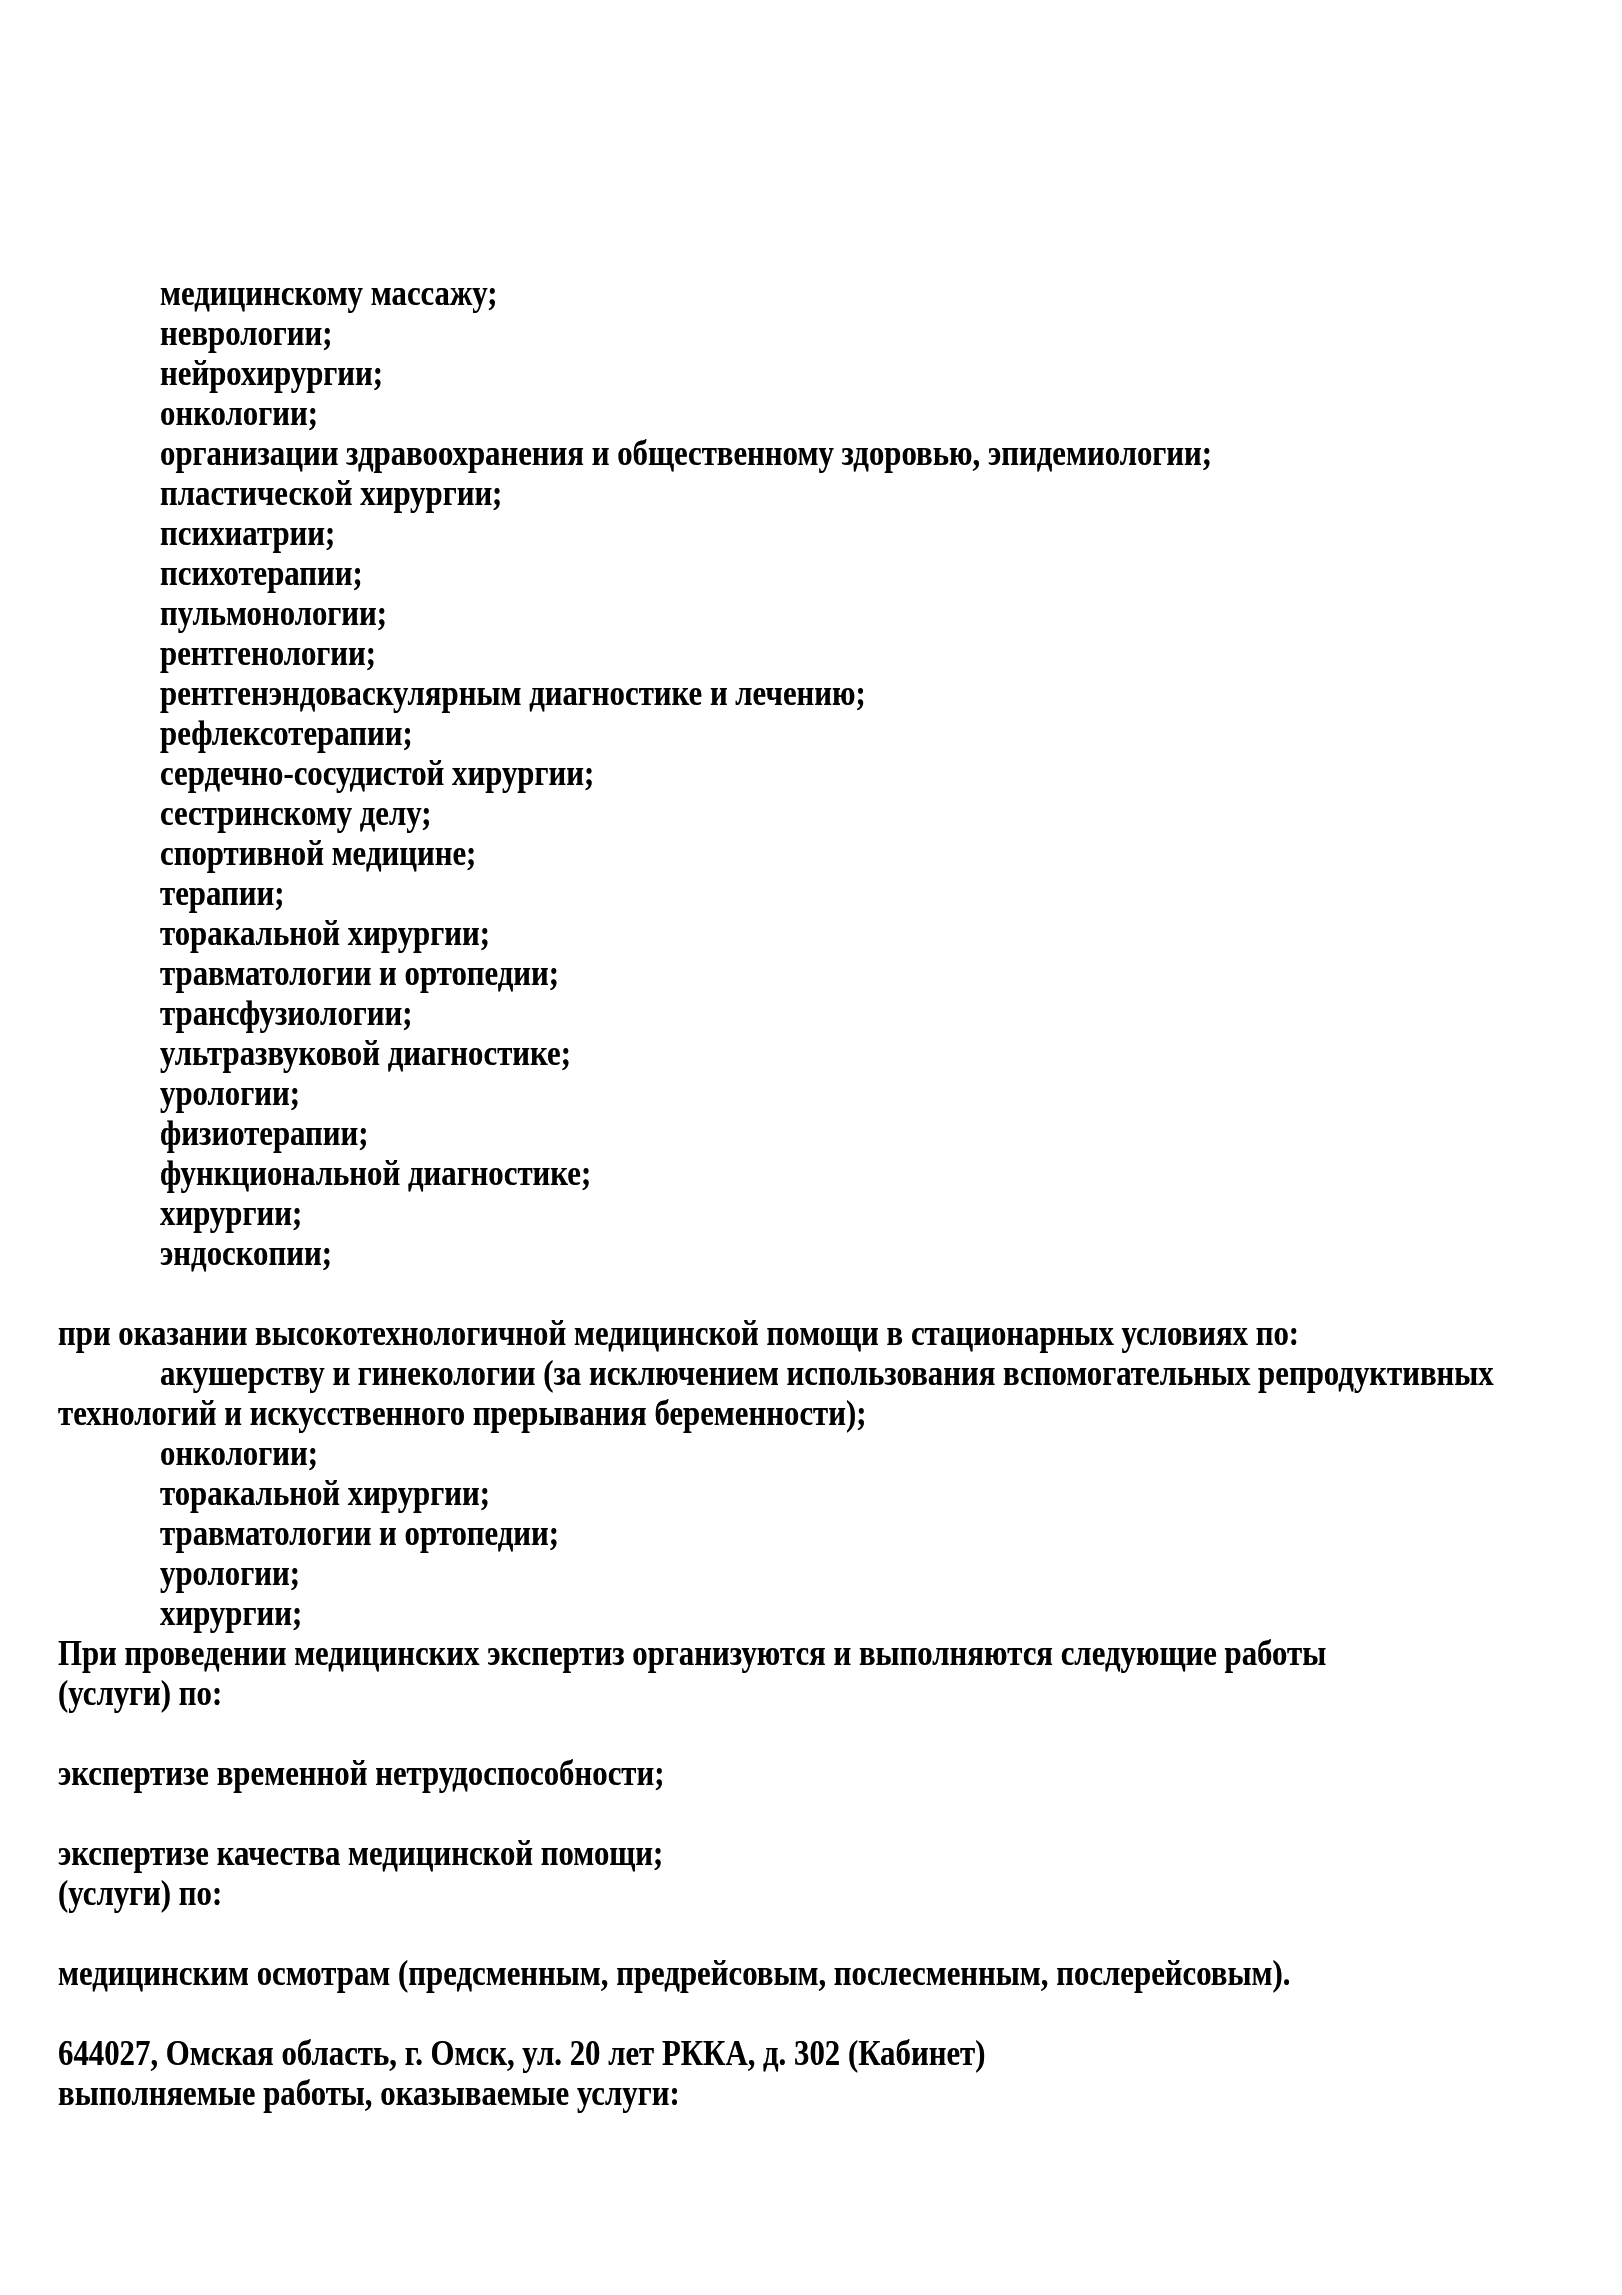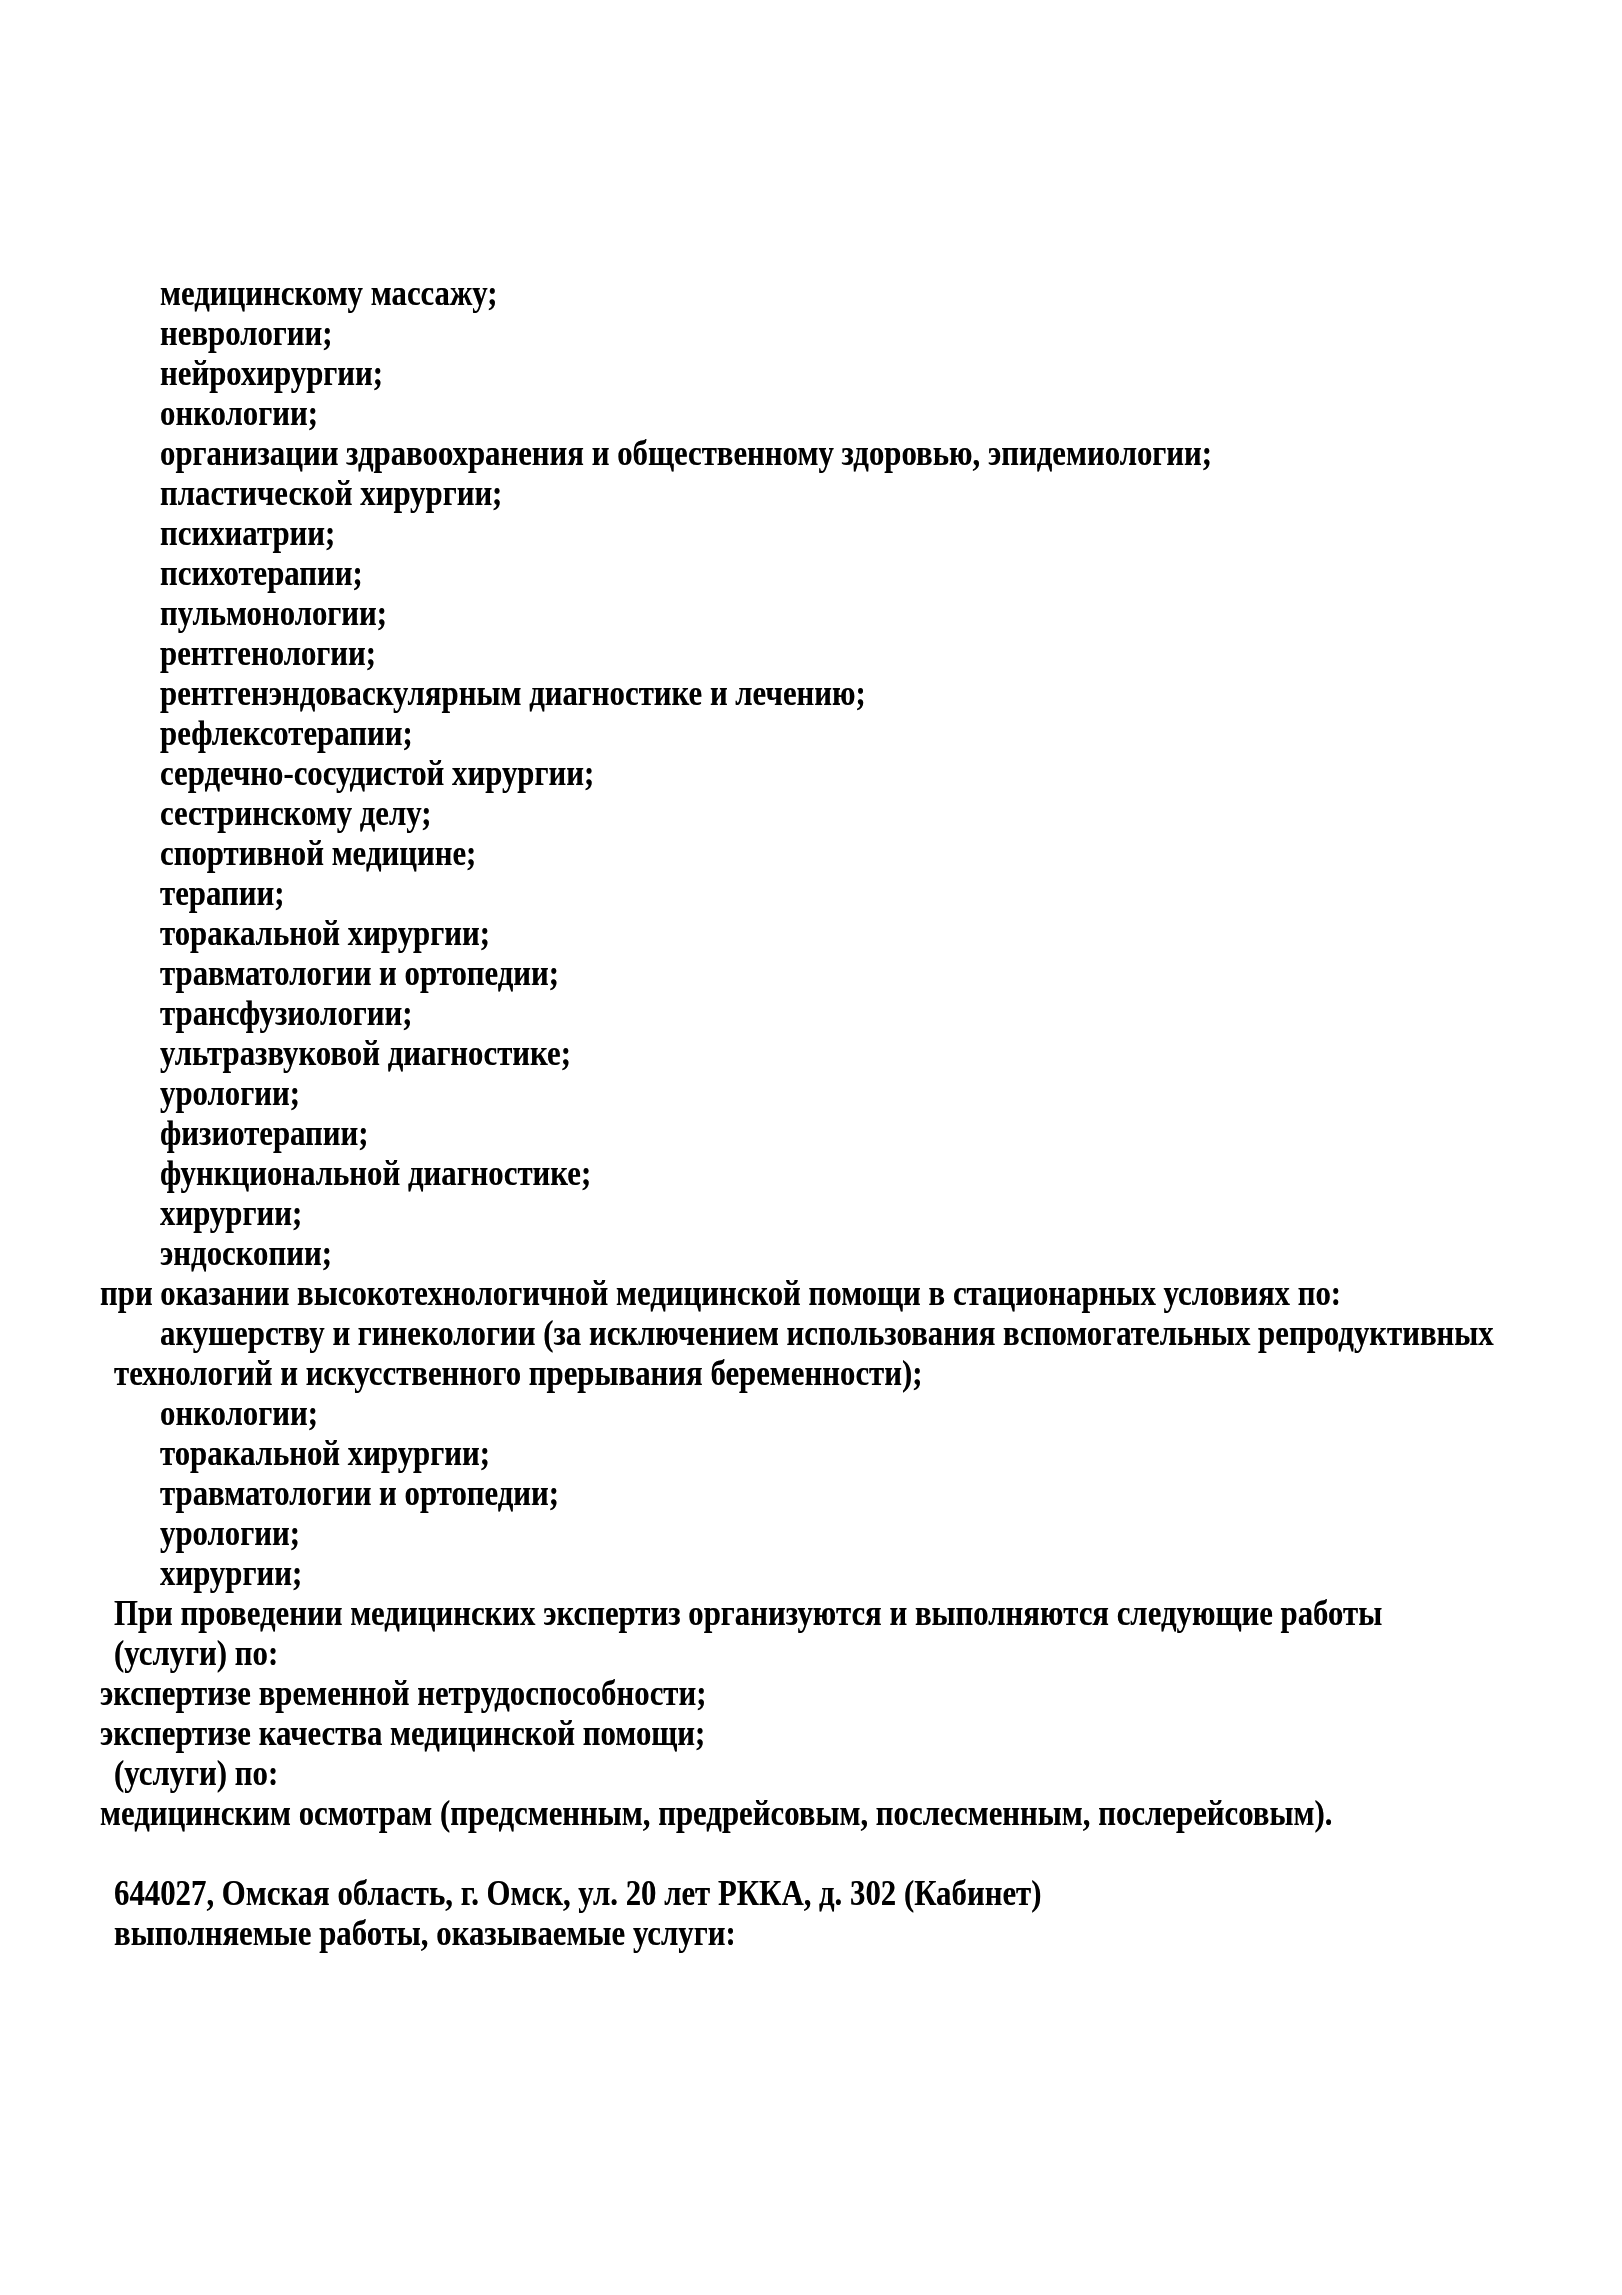--- a/index.html
+++ b/index.html
@@ -24,22 +24,22 @@
     font-size: 35px;
     line-height: 40px;
     font-weight: 700;
     text-shadow: 0 0 0.7px rgba(0,0,0,0.45);
   }
   .ln {
     height: 40px;
     white-space: pre;
     overflow: visible;
   }
-  .ind0 { padding-left: 114px; }
-  .ind1 { padding-left: 100px; }
+  .ind0 { padding-left: 58px; }
+  .ind1 { padding-left: 58px; margin-top: 40px; }
   .ind2 { padding-left: 160px; }
   .sx {
     display: inline-block;
     transform: scaleX(0.88);
     transform-origin: 0 50%;
     white-space: pre;
   }
 </style>
 </head>
 <body>

